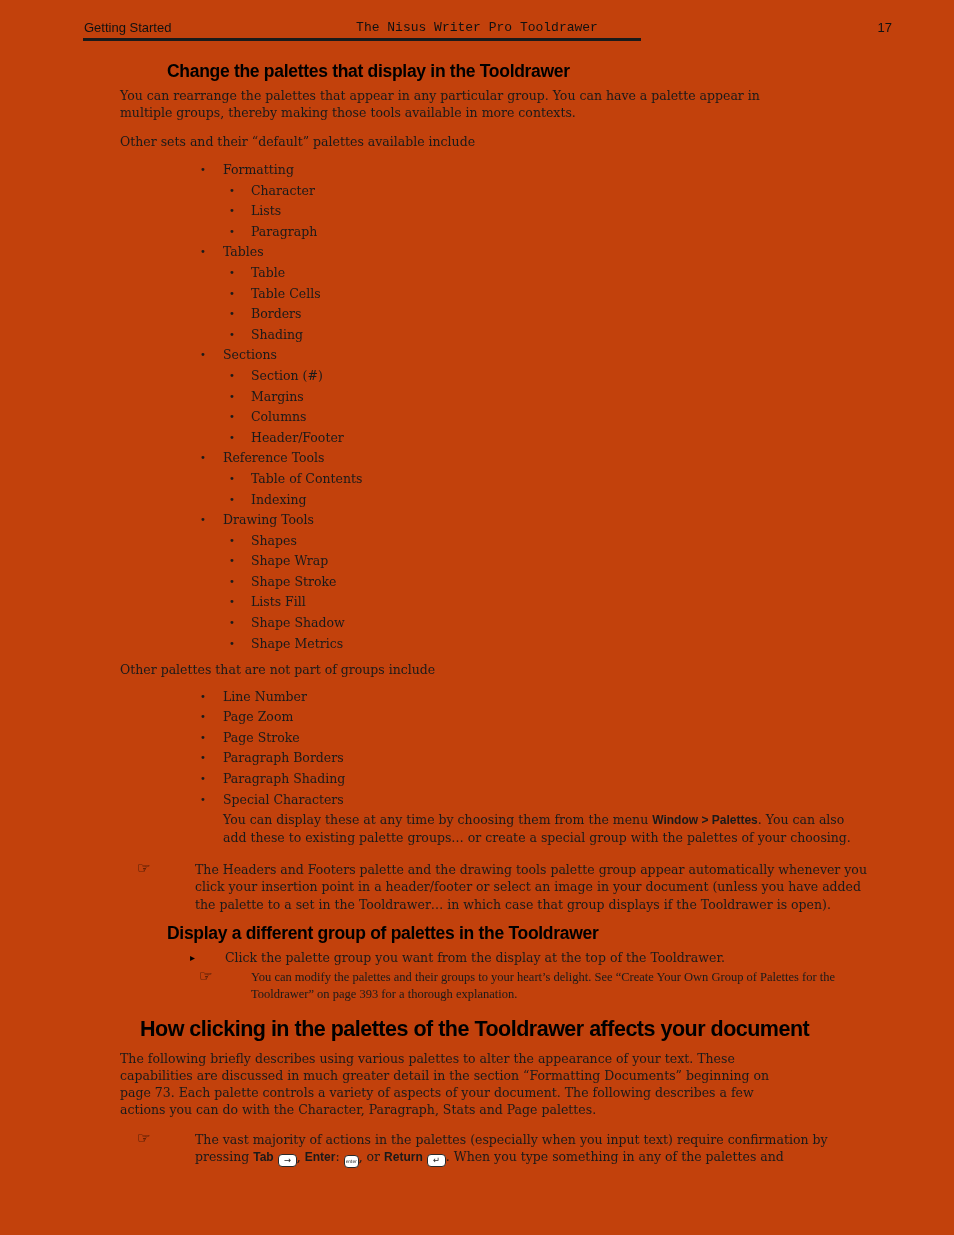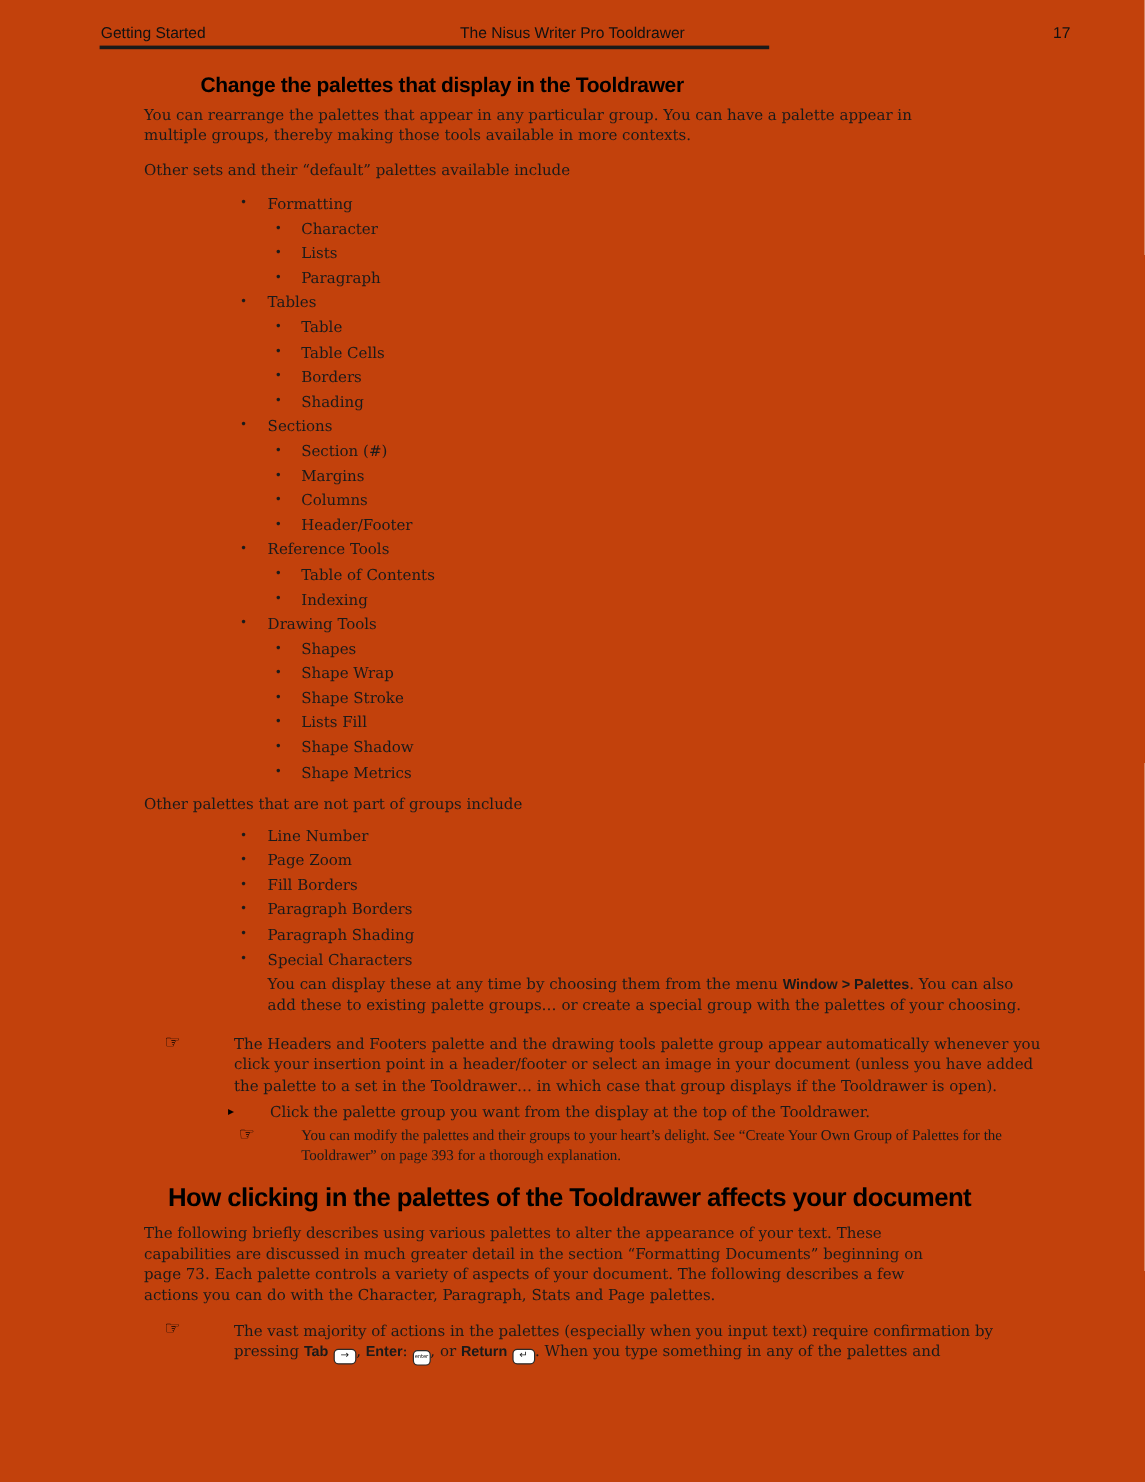--- a/index.html
+++ b/index.html
@@ -15,21 +15,21 @@
     overflow: hidden;
   }
 
   
   .hdr-left {
     position: absolute; left: 84px; top: 20px;
     font-family: "Liberation Sans", sans-serif; font-size: 13px; color: #111;
   }
   .hdr-center {
     position: absolute; left: 0; right: 0; top: 20px; text-align: center;
-    font-family: Liberation Sans, sans-serif; font-size: 13px; color: #111;
+    font-family: Liberation Mono, monospace; font-size: 13px; color: #111;
   }
   .hdr-right {
     position: absolute; right: 62px; top: 20px;
     font-family: "Liberation Sans", sans-serif; font-size: 13px; color: #111;
   }
   .hdr-rule {
     position: absolute; left: 83px; top: 38px; width: 558px; height: 2.5px;
     background: #1a1a1a;
   }
 
@@ -155,33 +155,34 @@
       <div class="row d2"><span class="bullet">•</span><span>Lists Fill</span></div>
       <div class="row d2"><span class="bullet">•</span><span>Shape Shadow</span></div>
       <div class="row d2"><span class="bullet">•</span><span>Shape Metrics</span></div>
     </div>
 
     <p class="body-p" style="margin-top:9px;">Other palettes that are not part of groups include</p>
 
     <div class="rows" style="margin-top:10px;">
       <div class="row d1"><span class="bullet">•</span><span>Line Number</span></div>
       <div class="row d1"><span class="bullet">•</span><span>Page Zoom</span></div>
-      <div class="row d1"><span class="bullet">•</span><span>Fill Borders</span></div>
+      <div class="row d1"><span class="bullet">•</span><span>Page Stroke</span></div>
       <div class="row d1"><span class="bullet">•</span><span>Paragraph Borders</span></div>
       <div class="row d1"><span class="bullet">•</span><span>Paragraph Shading</span></div>
       <div class="row d1"><span class="bullet">•</span><span>Special Characters</span></div>
     </div>
 
     <p class="indent-p"><span>You can display these at any time by choosing them from the menu </span><span class="sans-bold">Window &gt; Palettes</span><span>. You can also add these to existing palette groups… or create a special group with the palettes of your choosing.</span></p>
 
     <div class="note">
       <span class="hand">☞</span>
       <div class="note-text">The Headers and Footers palette and the drawing tools palette group appear automatically whenever you click your insertion point in a header/footer or select an image in your document (unless you have added the palette to a set in the Tooldrawer… in which case that group displays if the Tooldrawer is open).</div>
     </div>
 
+    <div class="h-section second">Display a different group of palettes in the Tooldrawer</div>
     <div class="step">
       <span class="tri">▸</span>
       <div class="step-text">Click the palette group you want from the display at the top of the Tooldrawer.</div>
     </div>
     <div class="subnote">
       <span class="hand">☞</span>
       <div class="note-text">You can modify the palettes and their groups to your heart’s delight. See “Create Your Own Group of Palettes for the Tooldrawer” on page 393 for a thorough explanation.</div>
     </div>
 
     <div class="h-chapter">How clicking in the palettes of the Tooldrawer affects your document</div>

